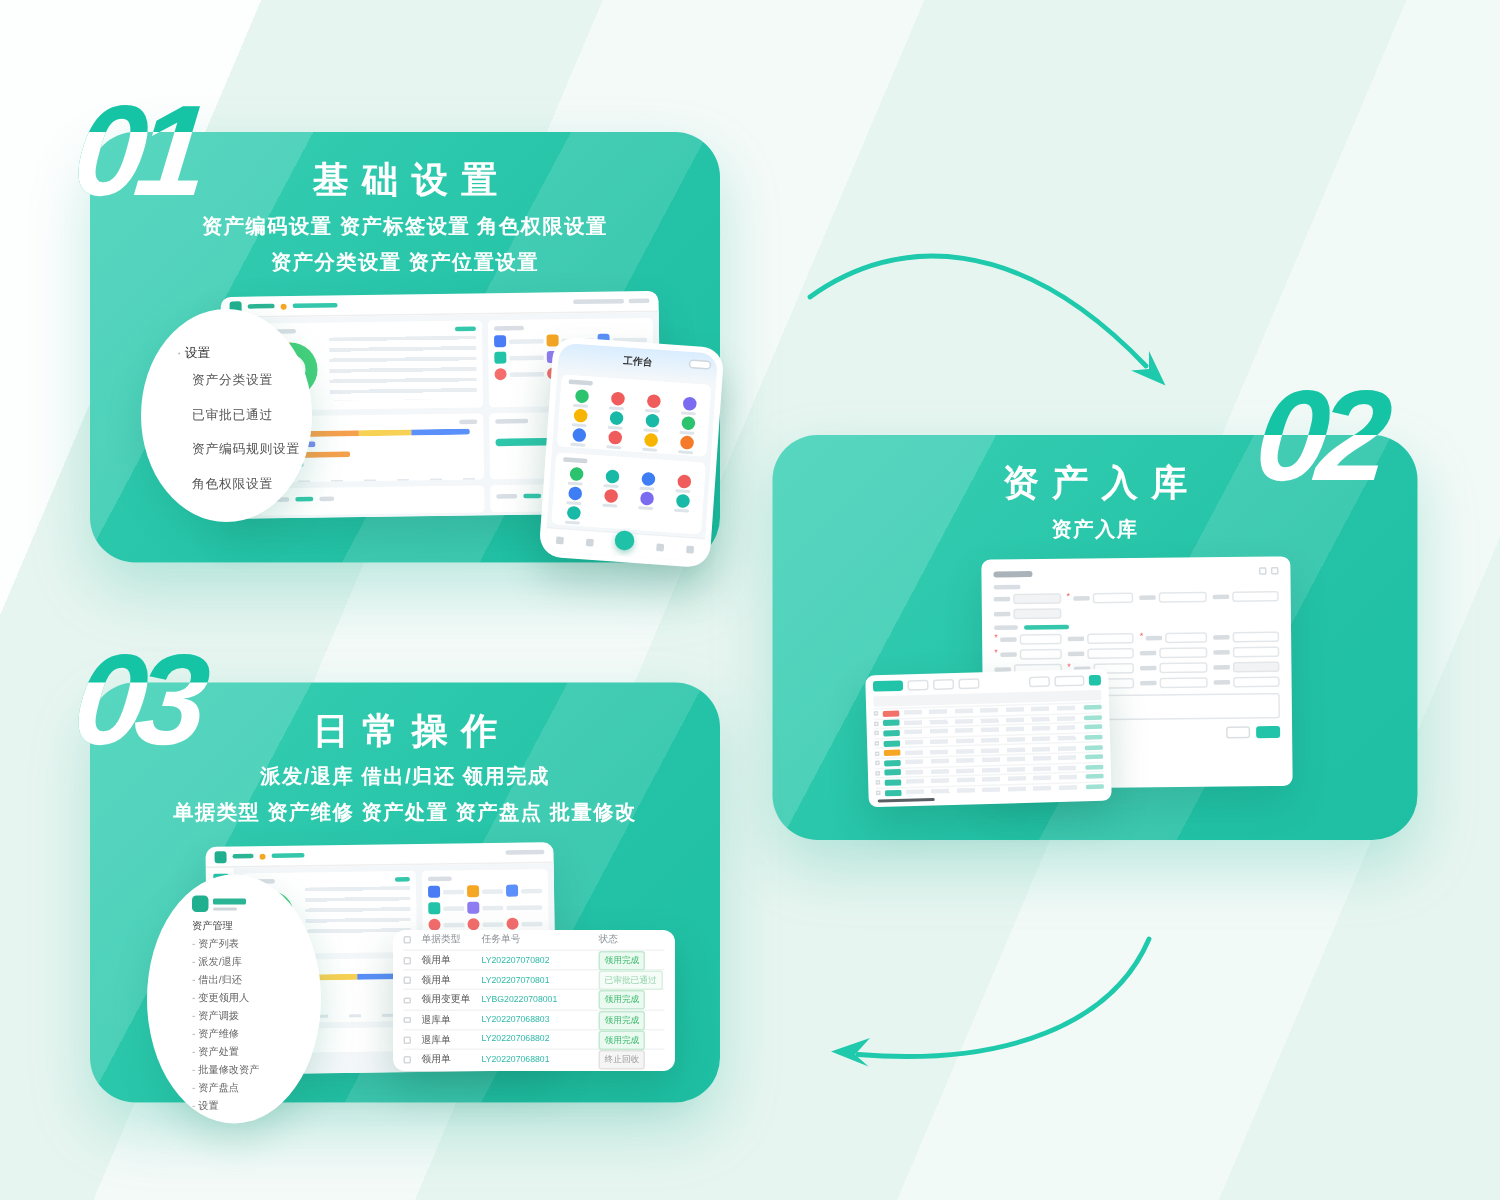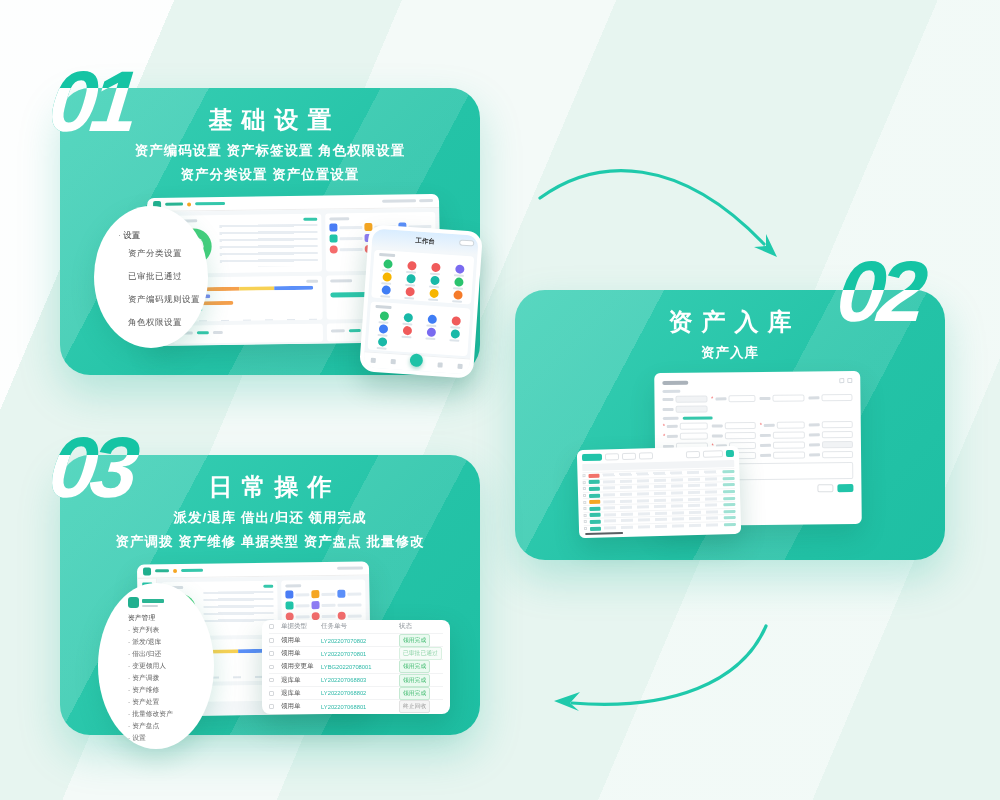--- a/index.html
+++ b/index.html
@@ -596,21 +596,21 @@
     </div>
   </section>
   <div class="num num-2">
     <span class="base">02</span>
       <span class="white">02</span>
   </div>
 
   <section class="card card-3">
     <h2>日常操作</h2>
     <p class="sub">派发/退库 借出/归还 领用完成</p>
-    <p class="sub">资产调拨 资产维修 单据类型 资产盘点 批量修改</p>
+    <p class="sub">单据类型 资产维修 资产处置 资产盘点 批量修改</p>
 
     <div class="browser b3">
       <div class="tb">
         <span class="logo-sq"></span>
         <span class="bar g" style="width:14px"></span>
         <span class="dot o"></span>
         <span class="bar t" style="width:22px"></span>
         <span class="tb-right">
             <span class="bar gy" style="width:26px"></span>
           </span>

